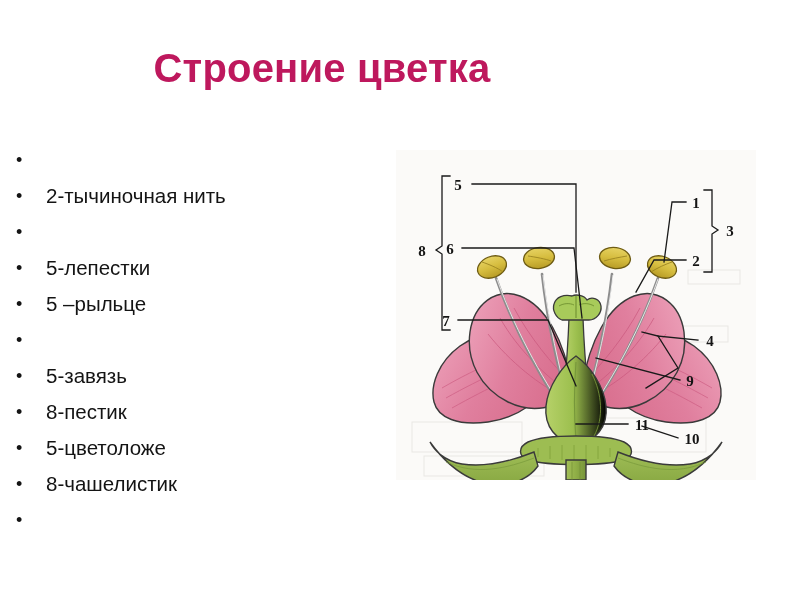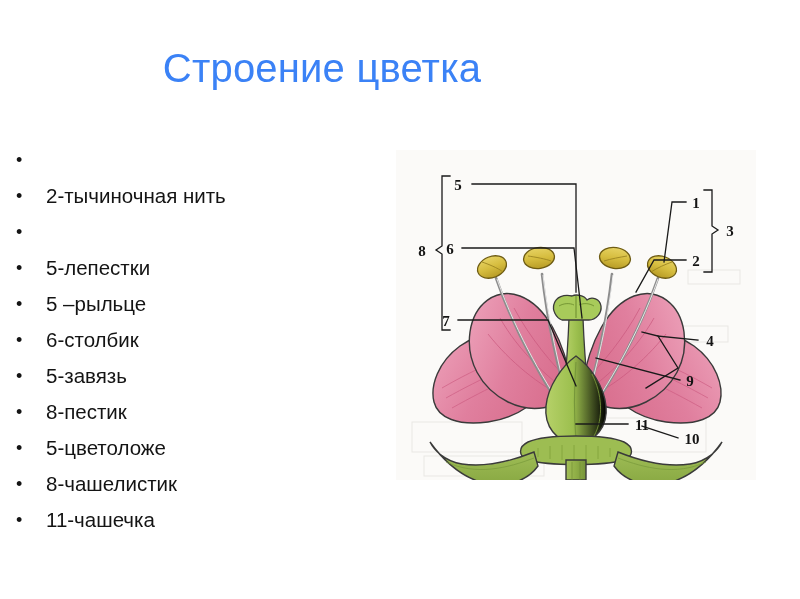--- a/index.html
+++ b/index.html
@@ -24,23 +24,23 @@
 
   
   #title {
     position: absolute;
     left: 0;
     top: 42px;
     width: 644px;
     text-align: center;
     font-size: 40px;
     line-height: 52px;
-    font-weight: 400;
+    font-weight: 700;
     letter-spacing: 0.2px;
-    color: #3b82f6;
+    color: #be185d;
     white-space: nowrap;
   }
 
   
   #bullet-list {
     position: absolute;
     left: 10px;
     top: 142px;
     width: 300px;
     list-style: none;
@@ -106,41 +106,39 @@
     <li>
       <span class="bullet-dot">•</span>
       <span>5-лепестки</span>
     </li>
     <li>
       <span class="bullet-dot">•</span>
       <span>5 –рыльце</span>
     </li>
     <li>
       <span class="bullet-dot">•</span>
-      <span>6-столбик</span>
     </li>
     <li>
       <span class="bullet-dot">•</span>
       <span>5-завязь</span>
     </li>
     <li>
       <span class="bullet-dot">•</span>
       <span>8-пестик</span>
     </li>
     <li>
       <span class="bullet-dot">•</span>
       <span>5-цветоложе</span>
     </li>
     <li>
       <span class="bullet-dot">•</span>
       <span>8-чашелистик</span>
     </li>
     <li>
       <span class="bullet-dot">•</span>
-      <span>11-чашечка</span>
     </li>
   </ul>
 
   <div id="diagram">
     <svg viewBox="0 0 360 330" xmlns="http://www.w3.org/2000/svg">
       <defs>
         <linearGradient id="gPetalL" x1="0" y1="0" x2="1" y2="0.4">
           <stop offset="0%" stop-color="#eda2ba"></stop>
           <stop offset="55%" stop-color="#e07f9e"></stop>
           <stop offset="100%" stop-color="#d9708f"></stop>

